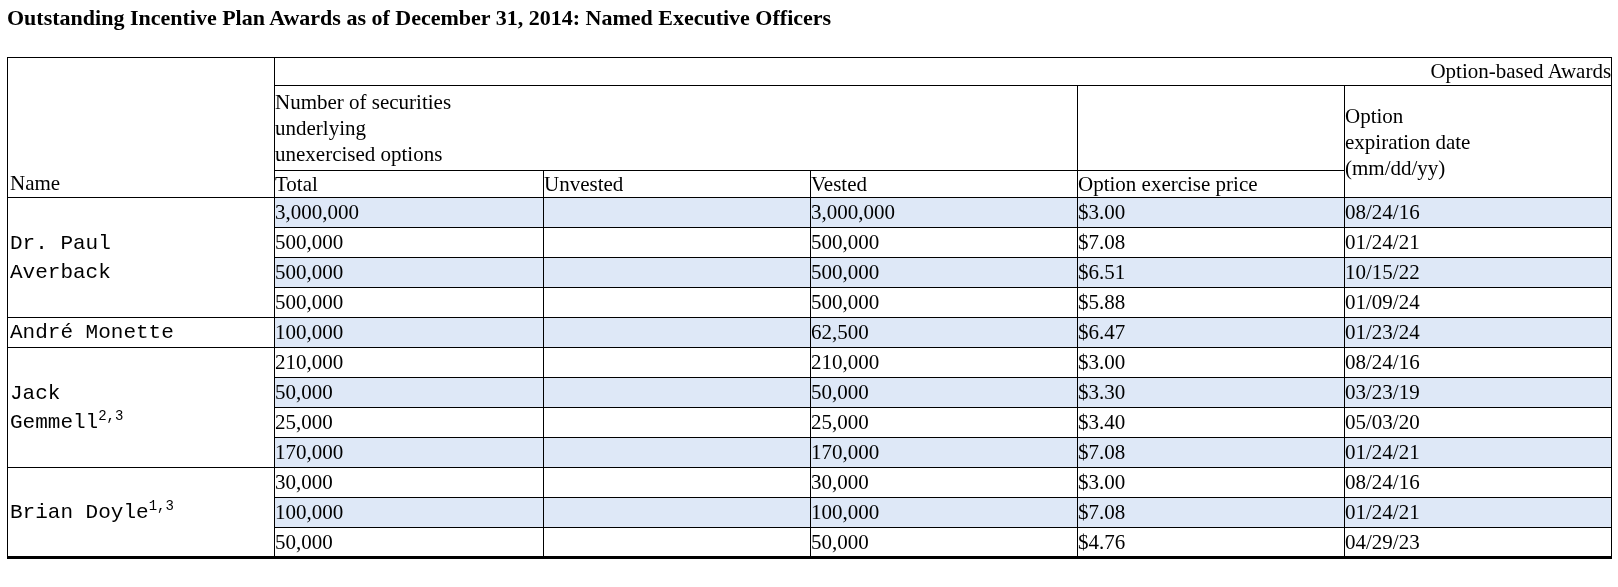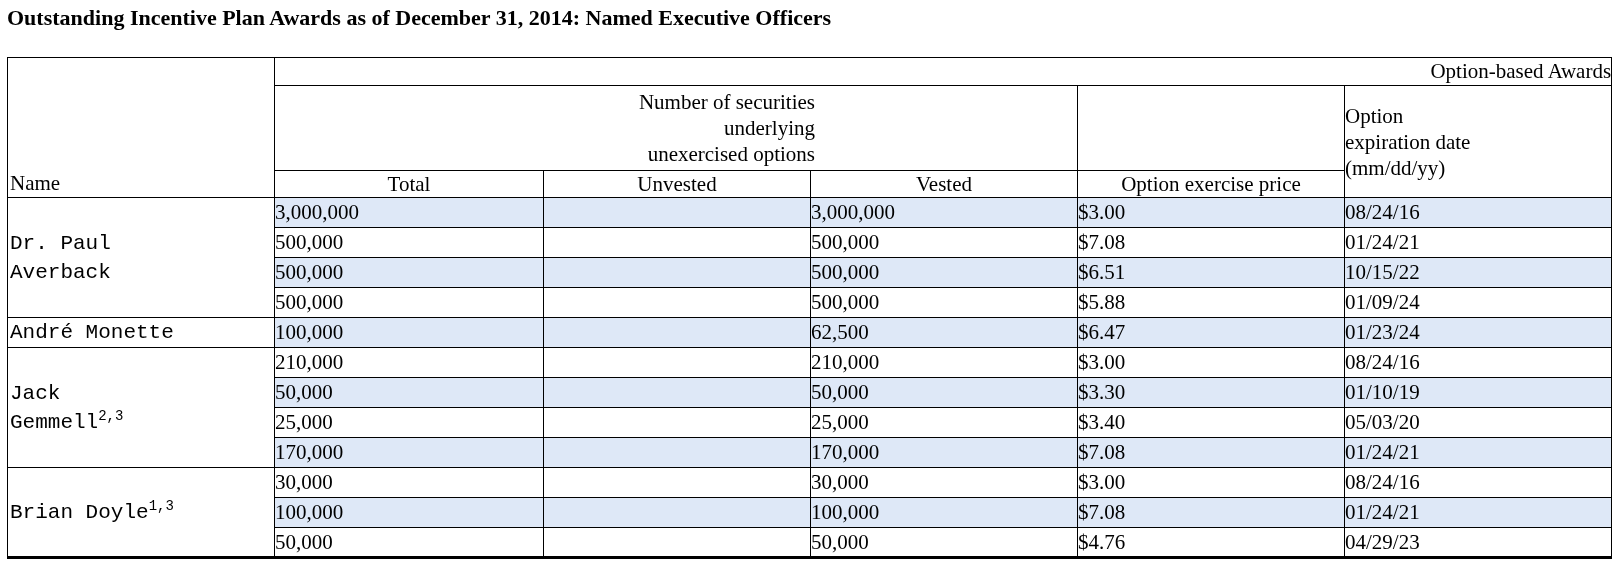--- a/index.html
+++ b/index.html
@@ -42,35 +42,35 @@
     vertical-align: bottom;
     padding: 0 0 1px 2px;
   }
   th.option-group {
     text-align: right;
     vertical-align: middle;
     padding-left: 270px;   
     white-space: nowrap;
   }
   th.securities {
-    text-align: right;
+    text-align: left;
     vertical-align: middle;
     padding-right: 262px;  
     white-space: pre-line;
     line-height: 26px;
   }
   th.expiration {
     text-align: left;
     vertical-align: middle;
     padding-right: 31px;
     white-space: pre-line;
     line-height: 26px;
   }
   th.col-head {
-    text-align: center;
+    text-align: left;
     vertical-align: middle;
     white-space: nowrap;
   }
   
   tbody tr { height: 30px; }
   tbody tr.alt td { background: var(--row-alt, #dee8f7); }
   td.name-cell {
     background: var(--row-white, #fff) !important;
     text-align: left;
     vertical-align: middle;
@@ -174,21 +174,21 @@
       <td class="num"></td>
       <td class="num">210,000</td>
       <td class="num">$3.00</td>
       <td class="num">08/24/16</td>
     </tr>
     <tr class="alt">
       <td class="num">50,000</td>
       <td class="num"></td>
       <td class="num">50,000</td>
       <td class="num">$3.30</td>
-      <td class="num">01/10/19</td>
+      <td class="num">03/23/19</td>
     </tr>
     <tr>
       <td class="num">25,000</td>
       <td class="num"></td>
       <td class="num">25,000</td>
       <td class="num">$3.40</td>
       <td class="num">05/03/20</td>
     </tr>
     <tr class="alt">
       <td class="num">170,000</td>

